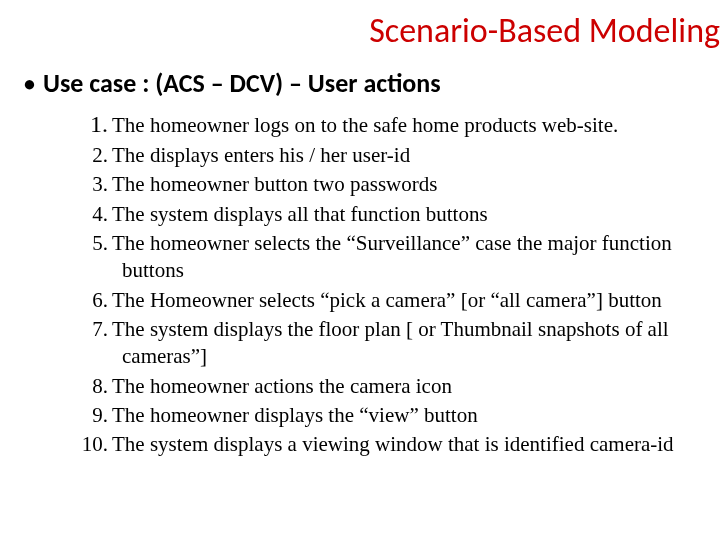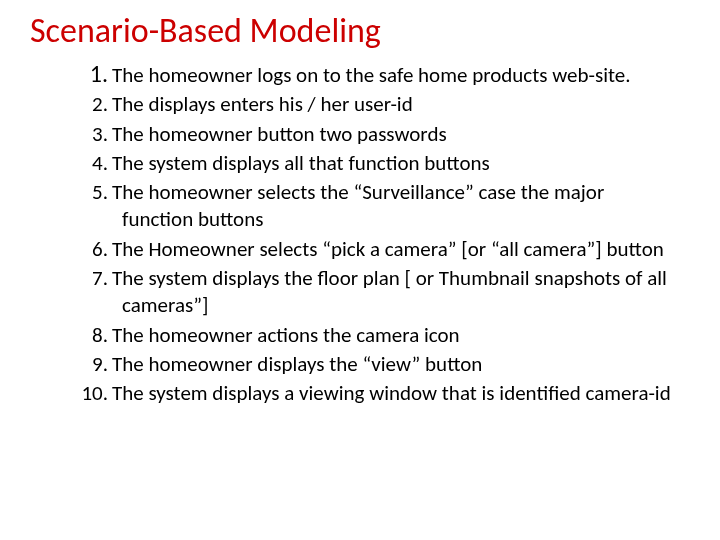--- a/index.html
+++ b/index.html
@@ -12,27 +12,26 @@
     background: #fff;
     color: #000;
   }
   .slide {
     width: 720px;
     height: 540px;
     position: relative;
     box-sizing: border-box;
   }
   .title {
-    text-align: left;
+    text-align: right;
     font-size: 34px;
     color: #cc0000;
     margin-top: 10px;
-    margin-bottom: 7px;
+    margin-bottom: 16px;
     font-weight: 400;
-    padding-left: 30px;
   }
   .subtitle {
     font-size: 26px;
     font-weight: bold;
     color: #000;
     margin-left: 24px;
     margin-bottom: 10px;
   }
   .bullet-dot {
     display: inline-block;
@@ -53,20 +52,21 @@
     margin: 0;
     counter-reset: item;
     font-size: 21px;
     line-height: 1.3;
   }
   ol.steps > li {
     counter-increment: item;
     padding-left: 42px;
     text-indent: -42px;
     margin-bottom: 2px;
+    font-family: Liberation Serif, serif;
   }
   ol.steps > li::before {
     content: counter(item) ". ";
     display: inline-block;
     width: 28px;
     text-align: right;
     margin-right: 4px;
     text-indent: 0;
   }
   ol.steps > li:first-child::before {
@@ -84,20 +84,23 @@
     font-size: 21px;
   }
 </style>
 </head>
 <body>
 
 <div class="slide">
 
   <div class="title">Scenario-Based Modeling</div>
 
+  <div class="subtitle">
+    <span class="bullet-dot">•</span><span>Use case : (ACS – DCV) – User actions</span>
+  </div>
 
   <div class="list-wrap">
     <ol class="steps">
       <li>The homeowner logs on to the safe home products web-site.</li>
       <li>The displays enters his / her user-id</li>
       <li>The homeowner button two passwords</li>
       <li>The system displays all that function buttons</li>
       <li>The homeowner selects the “Surveillance” case the major function buttons</li>
       <li>The Homeowner selects “pick a camera” [or “all camera”] button</li>
       <li>The system displays the floor plan [ or Thumbnail snapshots of all cameras”]</li>

